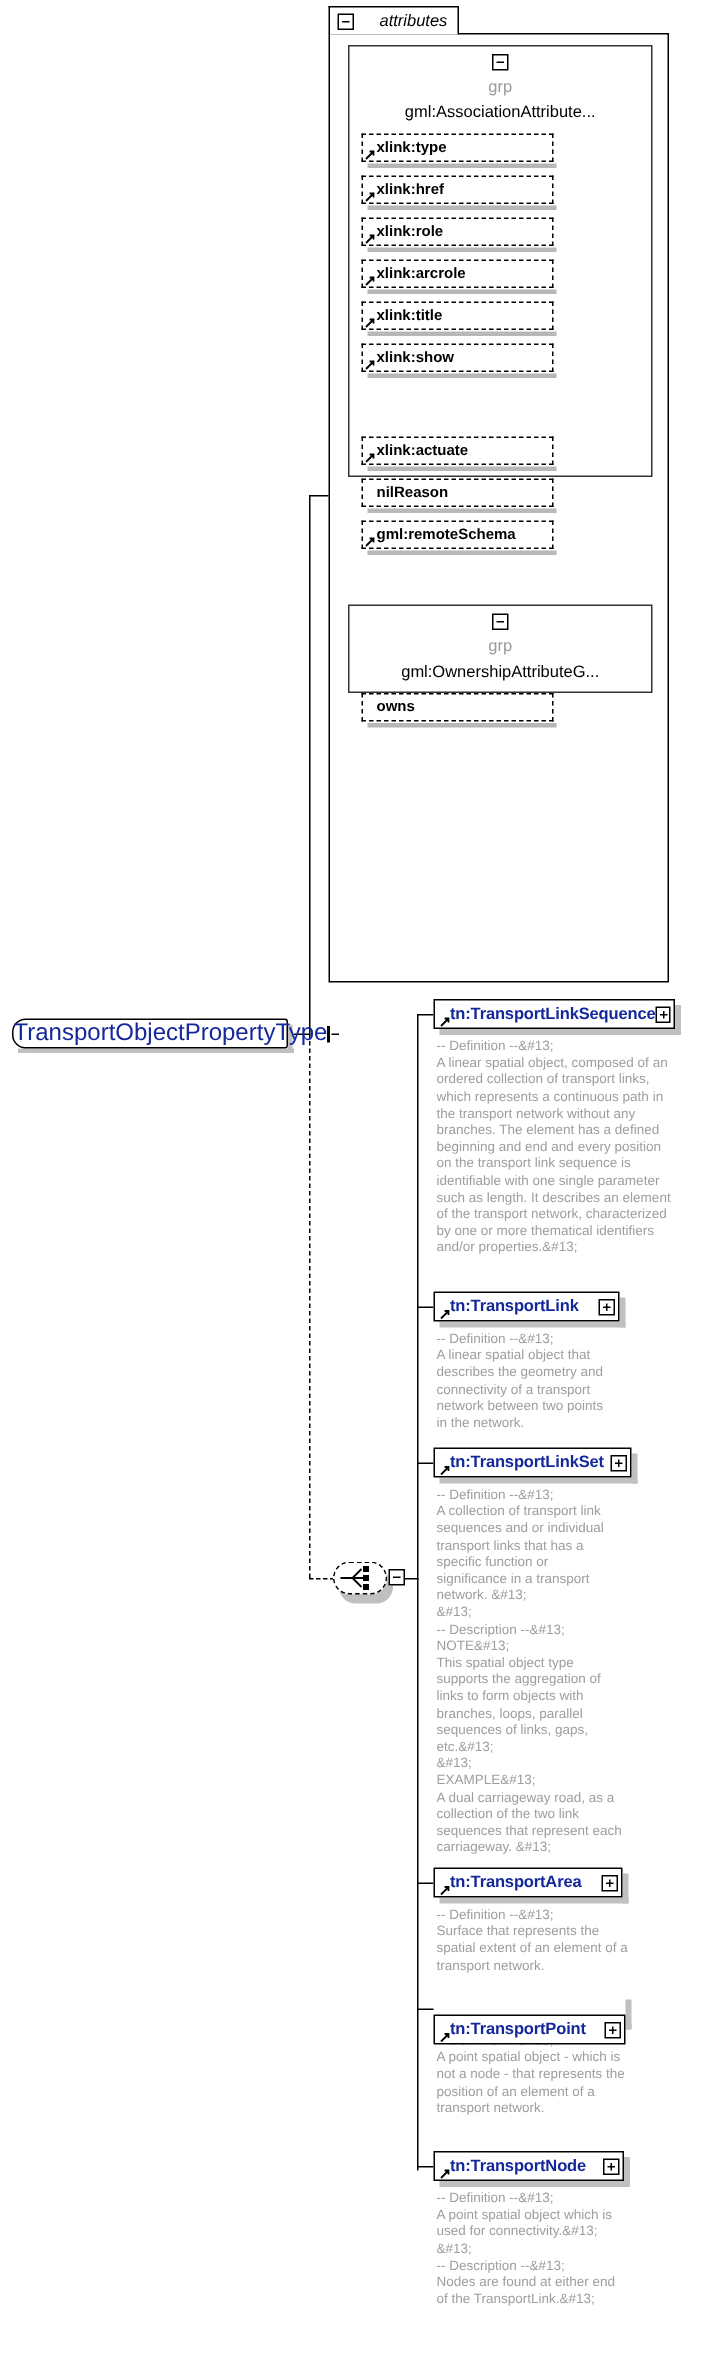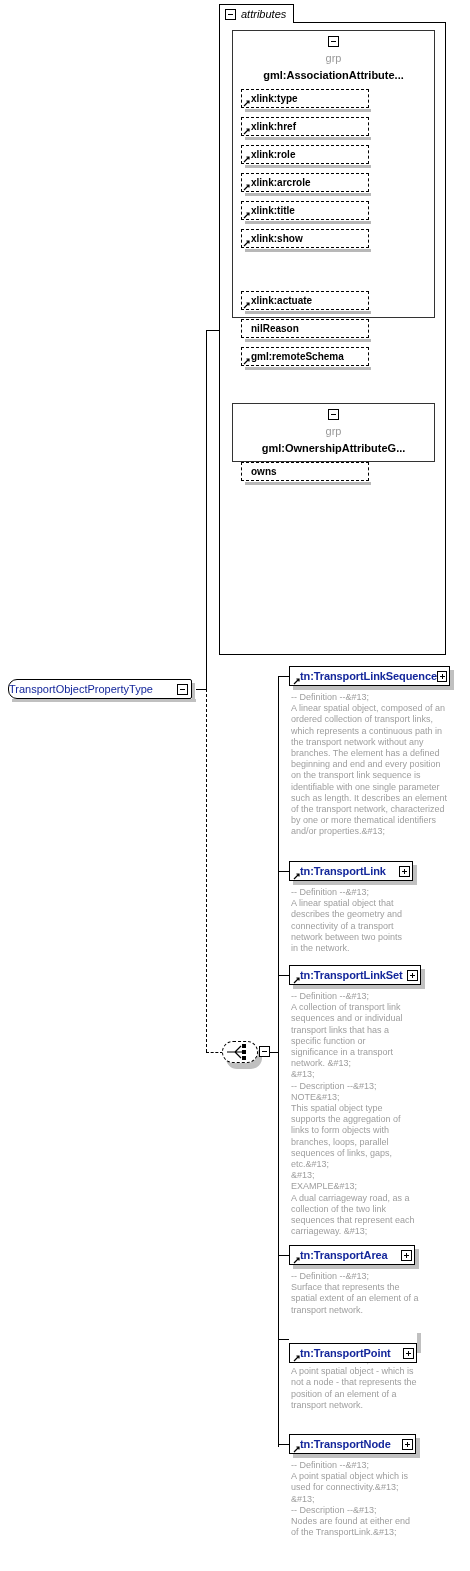--- a/index.html
+++ b/index.html
@@ -60,20 +60,21 @@
     display: flex;
     align-items: center;
     gap: 5px;
     box-sizing: border-box;
     z-index: 3;
   }
   .attr-tab .lbl {
     font-style: italic;
     font-size: 11px;
     color: #000;
+    margin-left: 12px;
   }
   .attr-panel {
     position: absolute;
     left: 219px; top: 22px;
     width: 227px;
     height: 633px;
     border: 1px solid #000;
     background: #fff;
     box-sizing: border-box;
     z-index: 2;
@@ -93,21 +94,21 @@
     padding: 5px 6px 2px 6px;
     font-size: 11px;
     flex-direction: column;
   }
   .grp-head .kw {
     color: #9a9a9a;
     font-weight: normal;
   }
   .grp-head .nm {
     color: #000;
-    font-weight: bold;
+    font-weight: normal;
   }
 
   
   .attr-chip {
     position: relative;
     height: 19px;
     border: 1px dashed #000;
     background: #fff;
     box-sizing: border-box;
     display: flex;
@@ -180,22 +181,22 @@
     border: 1px solid #000;
     border-radius: 9px 2px 2px 9px;
     background: #fff;
     box-sizing: border-box;
     display: flex;
     align-items: center;
     z-index: 3;
   }
   .type-box .name {
     flex: 1;
-    text-align: left;
-    font-size: 11px;
+    text-align: right;
+    font-size: 16px;
     color: #14279b;
     white-space: nowrap;
   }
   .type-shadow {
     position: absolute;
     left: 12px; top: 699px;
     width: 184px; height: 3px;
     background: #c0c0c0;
     z-index: 1;
   }

